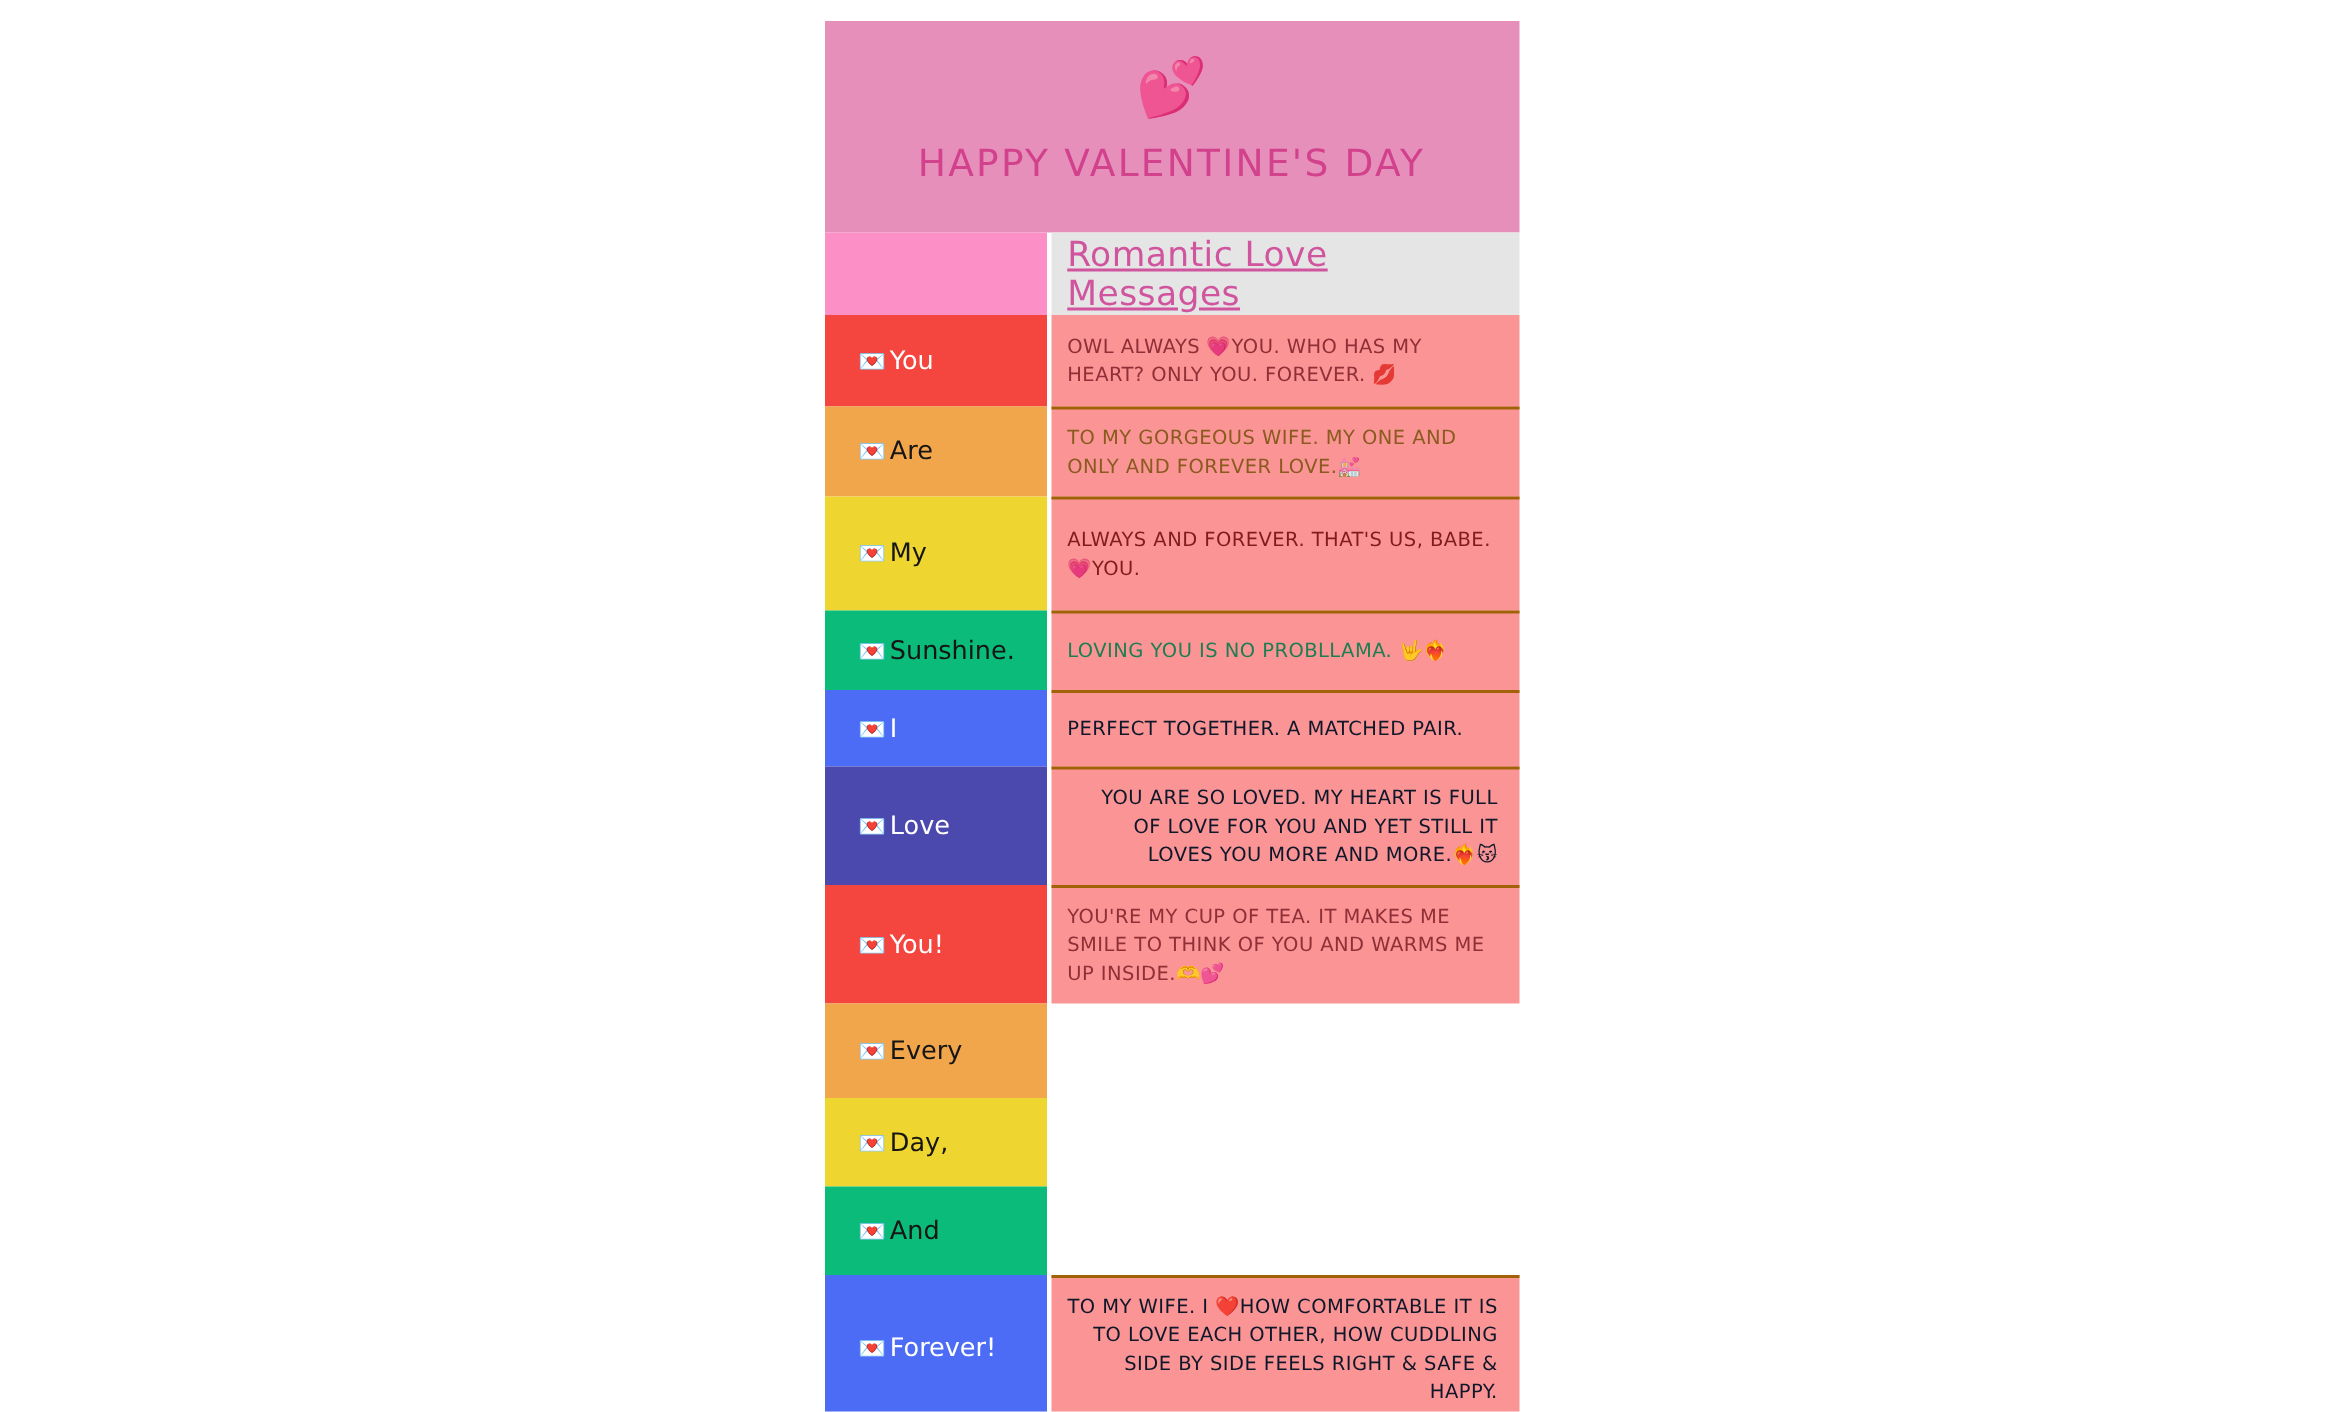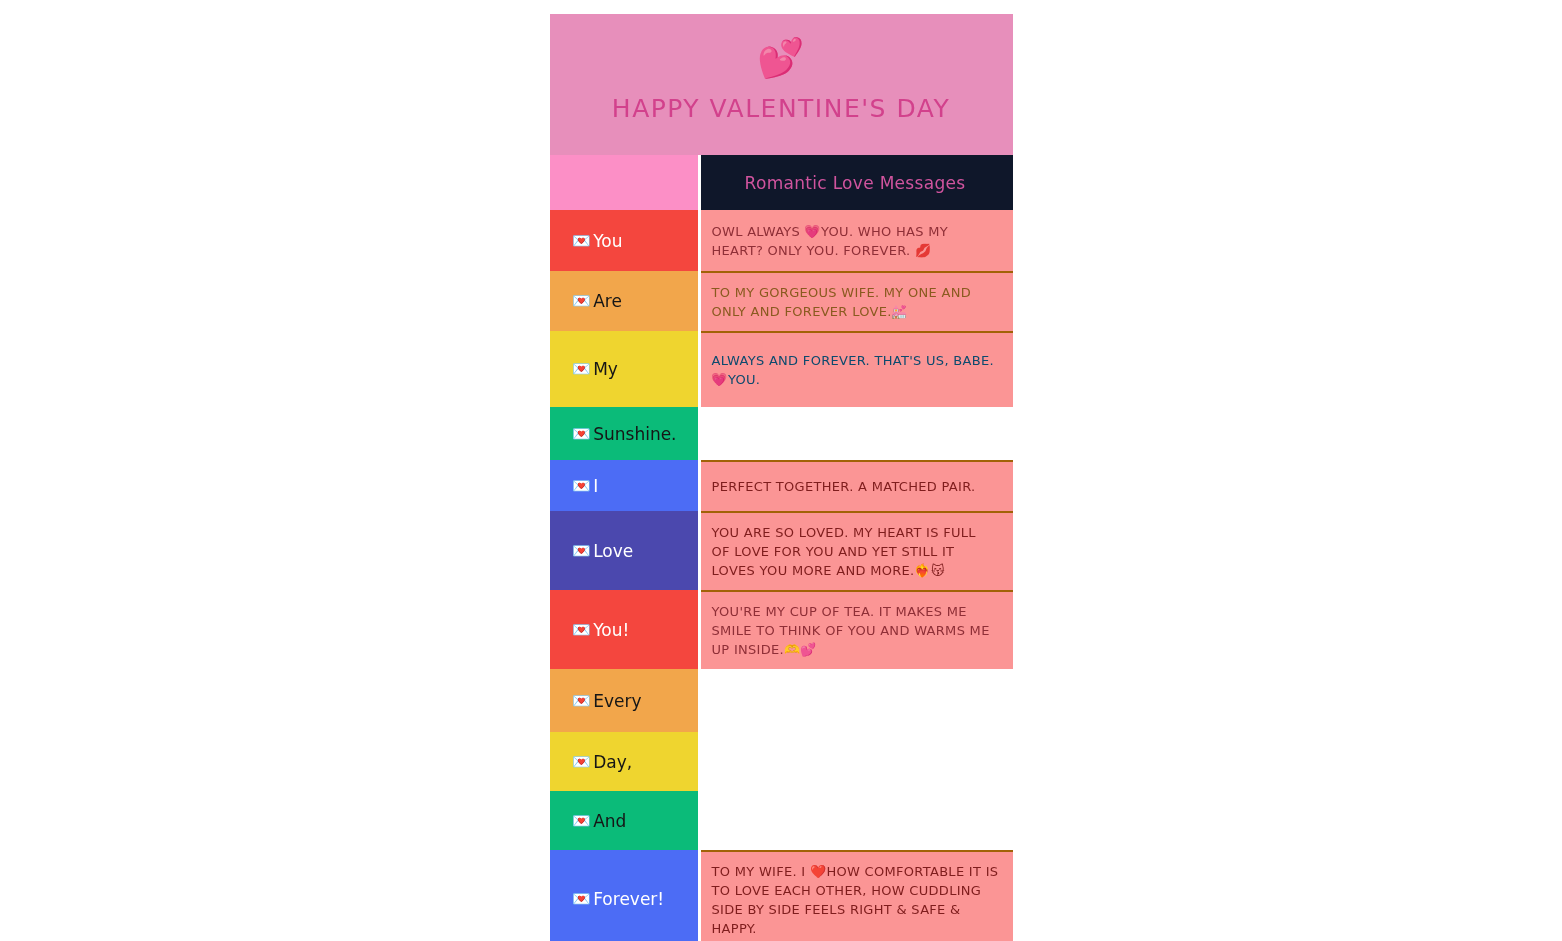--- a/index.html
+++ b/index.html
@@ -16,41 +16,41 @@
 
   
   .row { display: flex; width: 100%; }
   .cell-left { width: 148px; flex: 0 0 148px; margin-right: 3px; display: flex;
     align-items: center; padding-left: 23px; font-size: 17px; }
   .cell-right { flex: 1; display: flex; align-items: center; padding: 10px 14px 10px 11px; }
 
   
   .subheader { height: 55px; }
   .subheader .cell-left { background: #fc8fc6; }
-  .subheader .cell-right { background: #0f172a; justify-content: center;
-    font-size: 17px; color: #d0549e; letter-spacing: .3px; }
+  .subheader .cell-right { background: #e5e5e5; justify-content: center;
+    font-size: 23px; color: #d0549e; letter-spacing: .3px; text-decoration: underline; }
 
   
   .msg { background: #fb9595; font-size: 13px; line-height: 19px; letter-spacing: .3px;
     border-top: 2px solid #a16207; }
   .row:first-of-type .msg { border-top: none; }
   .word-icon { font-size: 15px; margin-right: 2px; }
 
   .bg-red    { background: #f4463e; color: #ffffff; }
   .bg-orange { background: #f2a64b; color: #161616; }
   .bg-yellow { background: #efd52f; color: #161616; }
   .bg-green  { background: #0bbb79; color: #161616; }
   .bg-blue   { background: #4c6cf5; color: #ffffff; }
   .bg-indigo { background: #4b48ae; color: #ffffff; }
 
   .tx-maroon { color: #8f2f37; }
   .tx-brown  { color: #8a5a1f; }
-  .tx-olive  { color: #0c4a6e; }
+  .tx-olive  { color: #7f1d1d; }
   .tx-dkgreen{ color: #1e7d52; }
-  .tx-navy   { color: #7f1d1d; }
+  .tx-navy   { color: #0f172a; text-align: right; }
 
   
   .rows .row:nth-of-type(1)  { min-height: 61px; }
   .rows .row:nth-of-type(2)  { min-height: 60px; }
   .rows .row:nth-of-type(3)  { min-height: 76px; }
   .rows .row:nth-of-type(4)  { min-height: 53px; }
   .rows .row:nth-of-type(5)  { min-height: 51px; }
   .rows .row:nth-of-type(6)  { min-height: 79px; }
   .rows .row:nth-of-type(7)  { min-height: 74px; }
   .rows .row:nth-of-type(8)  { min-height: 63px; }
@@ -103,20 +103,23 @@
       </div>
       <div class="cell-right msg tx-olive">
         <span class="msg-inner">ALWAYS AND FOREVER. THAT'S US, BABE. 💗YOU.</span>
       </div>
     </div>
 
     <div class="row">
       <div class="cell-left bg-green">
         <span class="word-icon">💌</span>
           <span>Sunshine.</span>
+      </div>
+      <div class="cell-right msg tx-dkgreen">
+        <span class="msg-inner">LOVING YOU IS NO PROBLLAMA. 🤟❤️‍🔥</span>
       </div>
     </div>
 
     <div class="row">
       <div class="cell-left bg-blue">
         <span class="word-icon">💌</span>
           <span>I</span>
       </div>
       <div class="cell-right msg tx-navy">
         <span class="msg-inner">PERFECT TOGETHER. A MATCHED PAIR.</span>

